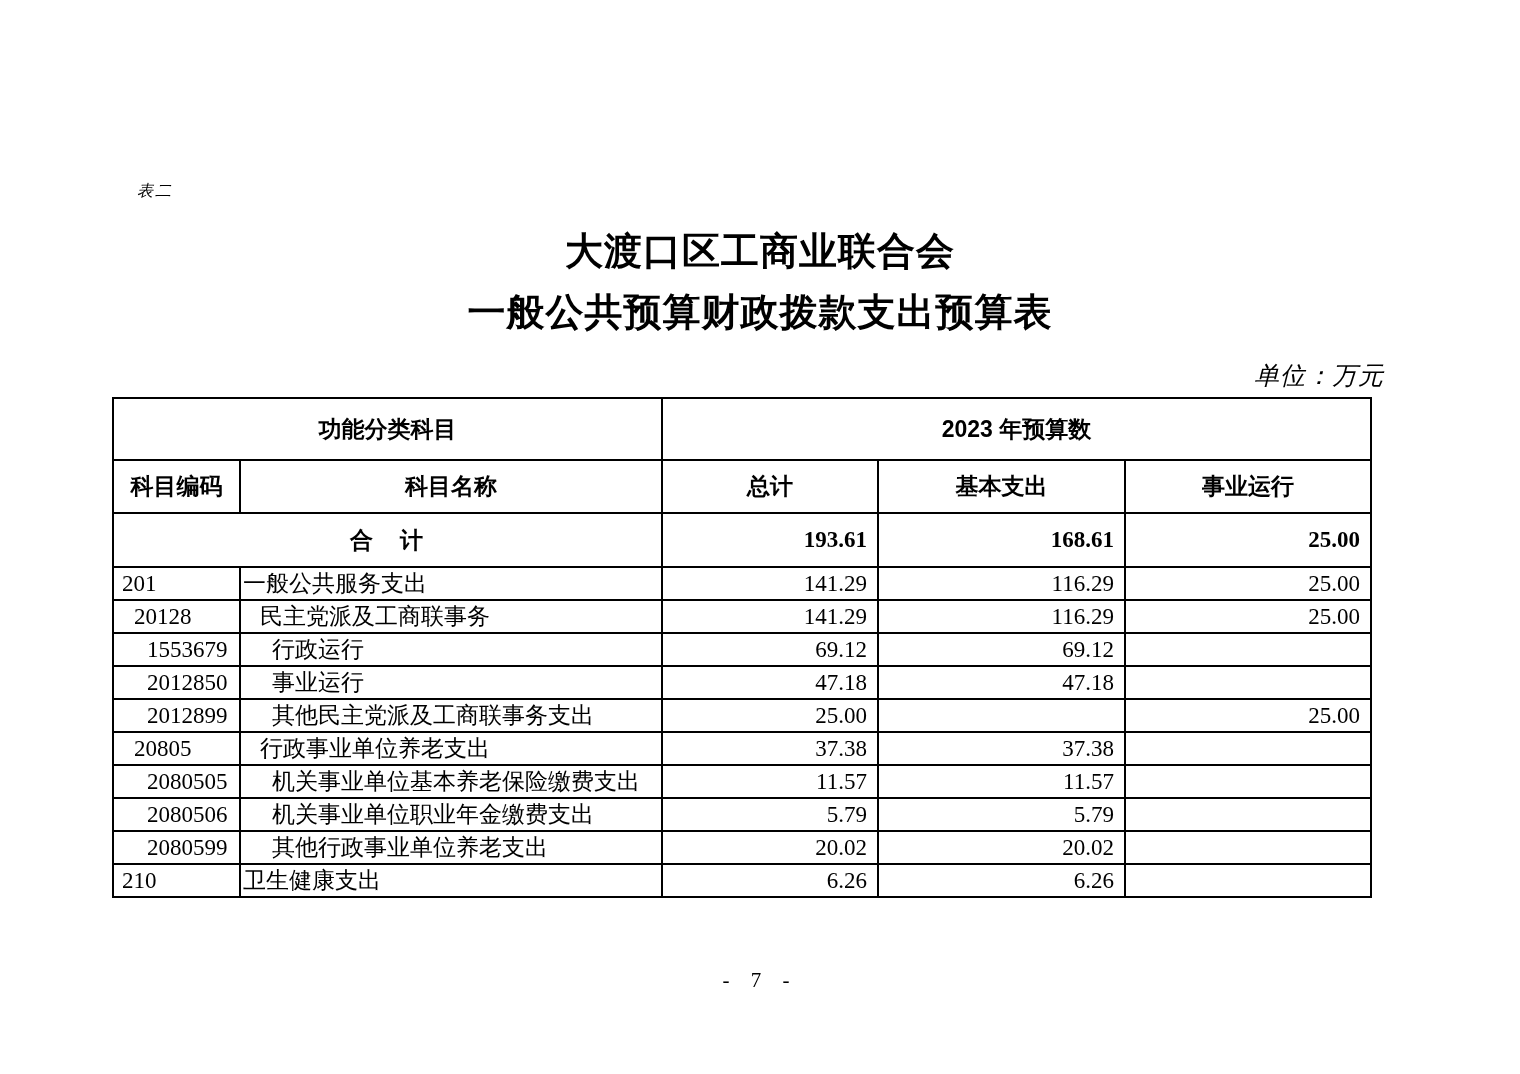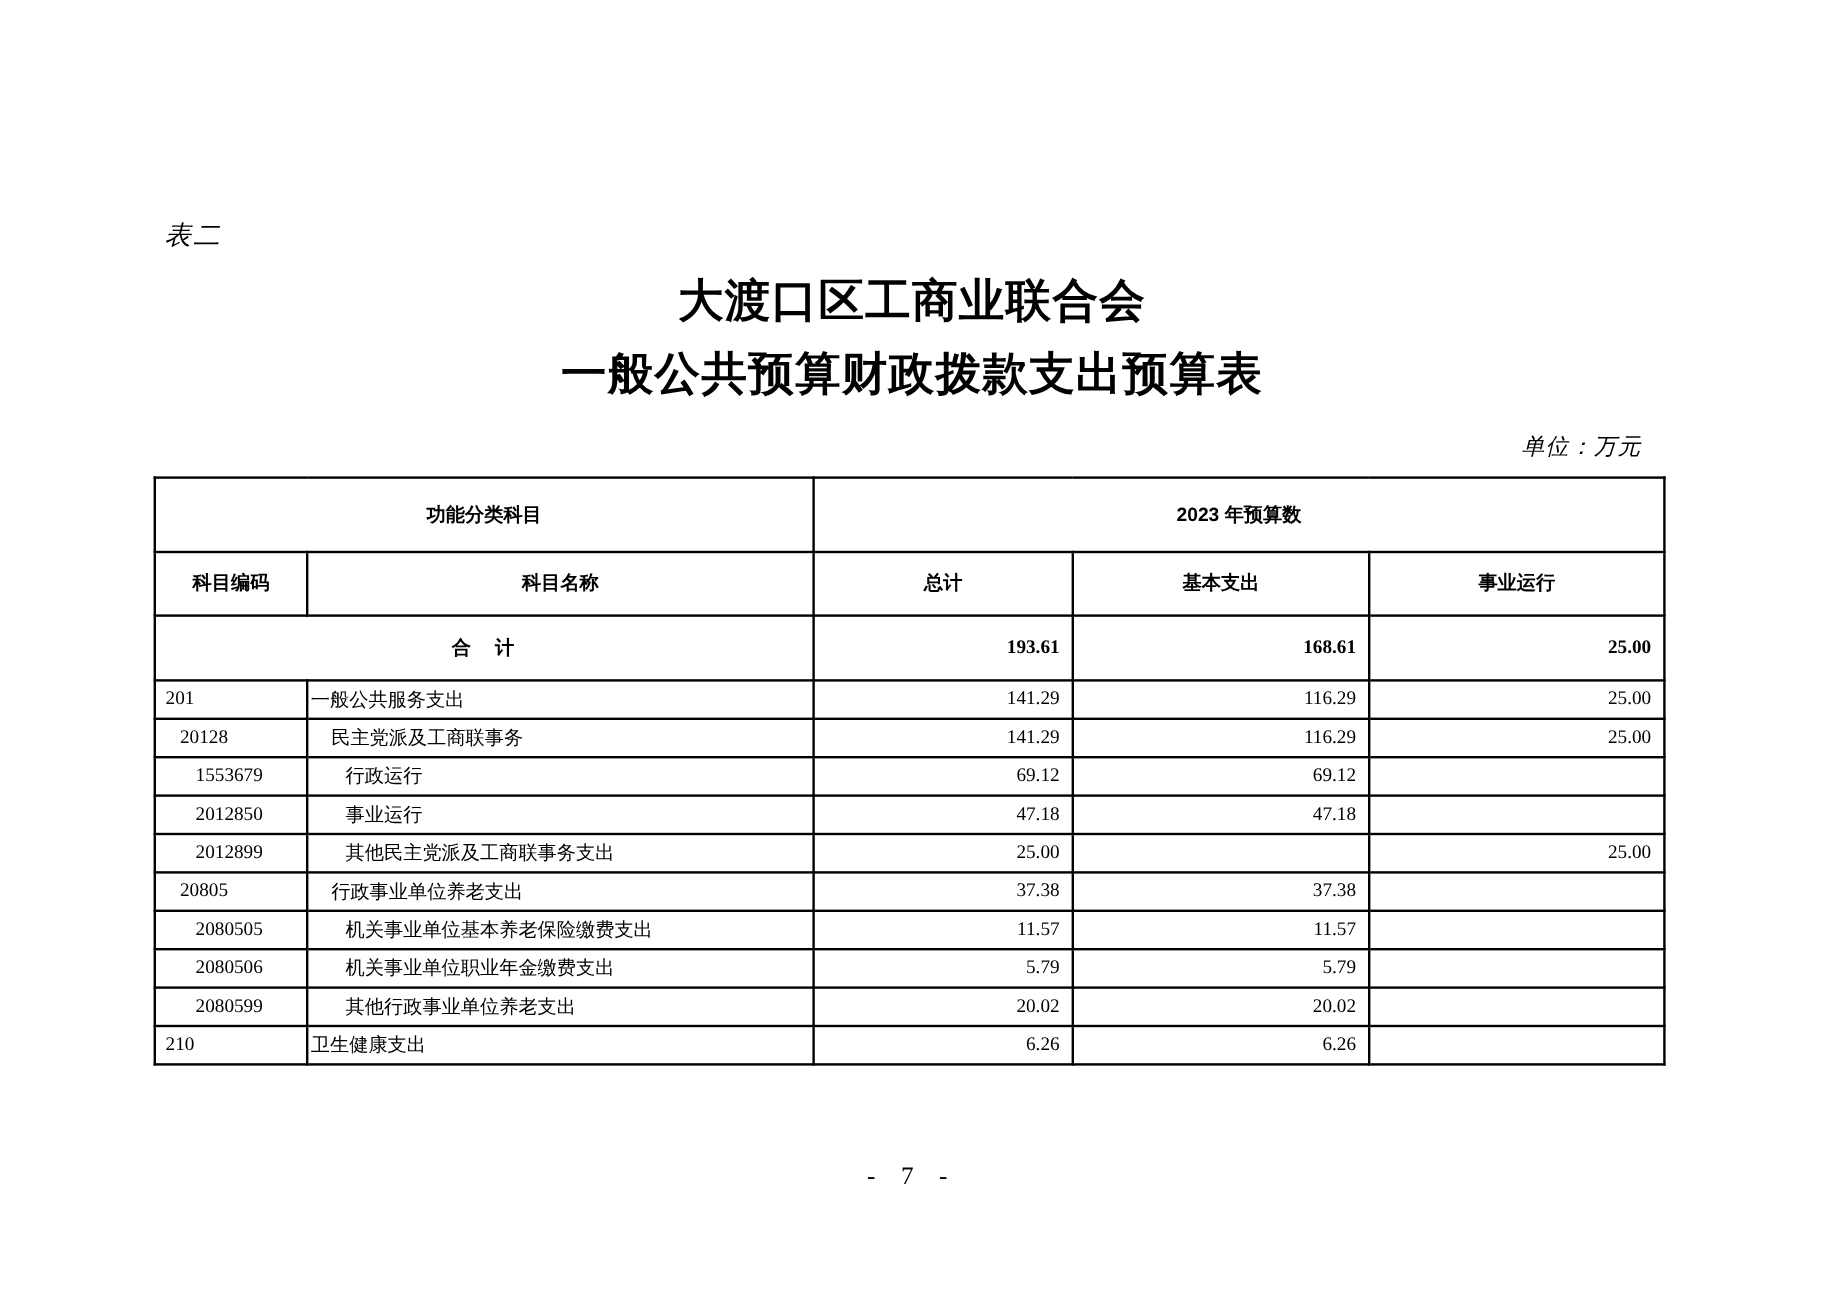--- a/index.html
+++ b/index.html
@@ -15,53 +15,53 @@
     width: 1520px;
     height: 1074px;
     background: #ffffff;
     color: #000000;
     font-family: "Liberation Serif", "DejaVu Serif", serif;
   }
   .corner-label {
     position: absolute;
     left: 137px;
     top: 181px;
-    font-size: 22px;
+    font-size: 16px;
     font-style: italic;
     letter-spacing: 2px;
   }
   .title {
     position: absolute;
     left: 0;
     width: 1520px;
     text-align: center;
     font-weight: bold;
     font-size: 38px;
     letter-spacing: 1px;
     margin: 0;
     line-height: 1;
   }
   .title-1 { top: 232px; }
   .title-2 { top: 293px; }
   .unit-note {
     position: absolute;
-    right: 152px;
+    right: 136px;
     top: 359px;
-    font-size: 19px;
+    font-size: 25px;
     font-style: italic;
     letter-spacing: 1px;
   }
   table.budget-table {
     position: absolute;
-    left: 128px;
+    left: 112px;
     top: 397px;
     width: 1258px;
     border-collapse: collapse;
     table-layout: fixed;
-    font-size: 16px;
+    font-size: 23px;
     border-radius: 32px;
   }
   .budget-table th, .budget-table td {
     border: 2px solid #000000;
     padding: 0;
     vertical-align: middle;
     overflow: hidden;
     white-space: nowrap;
   }
   .budget-table thead th {

